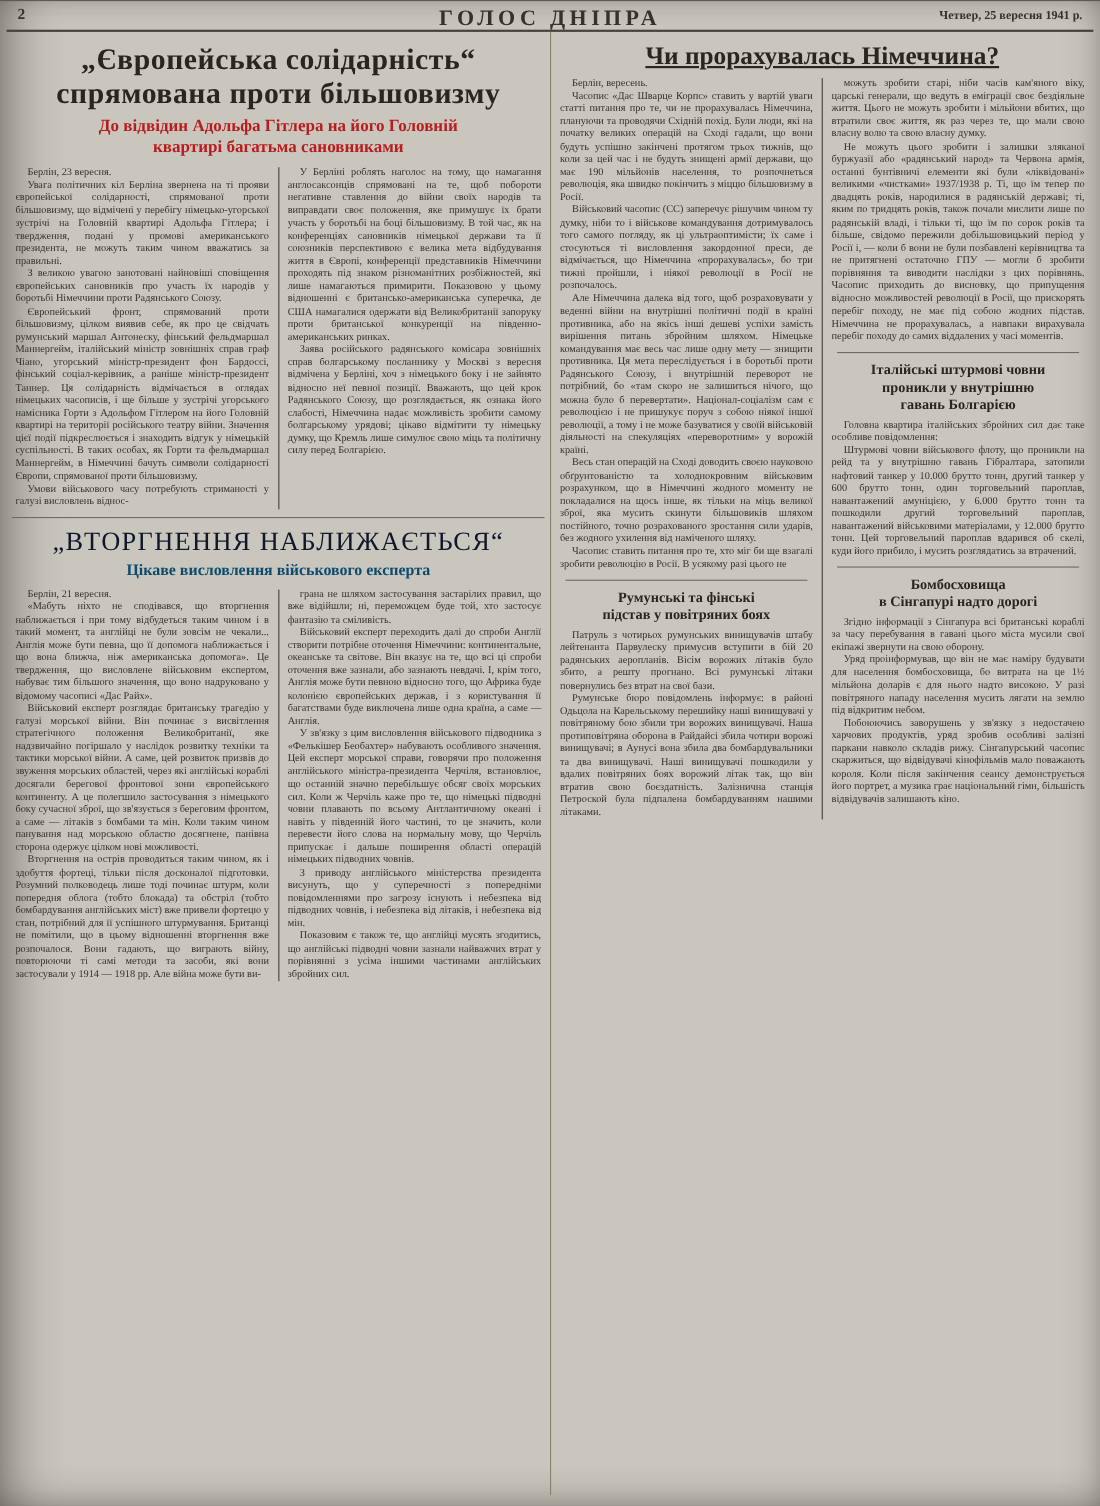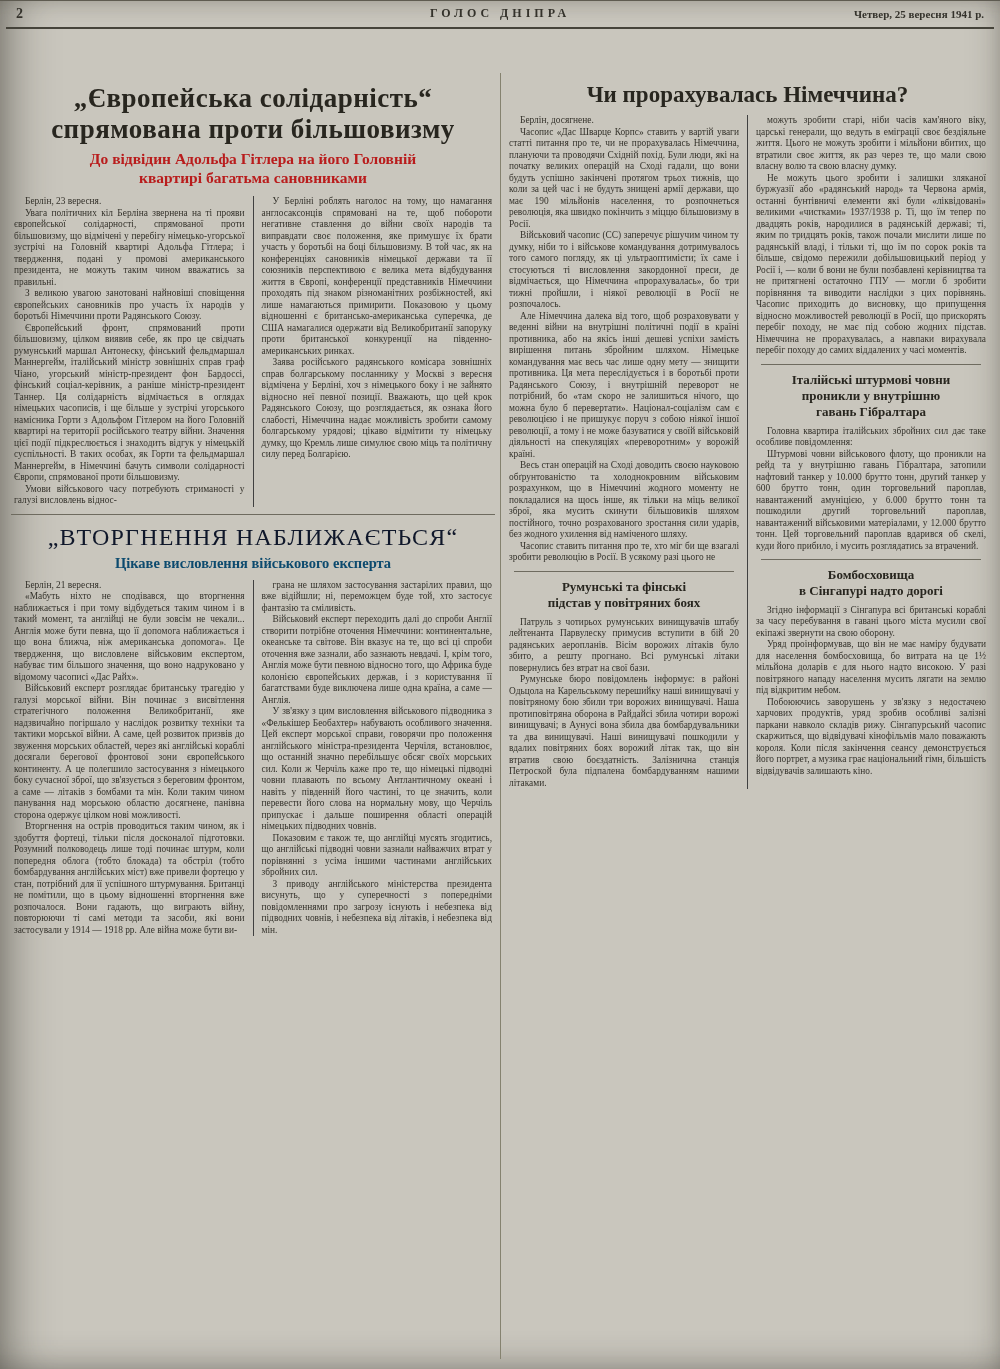--- a/index.html
+++ b/index.html
@@ -19,32 +19,32 @@
   }
   .masthead-row {
     display:flex; align-items:baseline; justify-content:space-between;
     padding:5px 16px 3px 16px;
     border-top:1px solid #5e5b51;
     position:relative;
   }
   .pagenum { font-size:14px; font-weight:bold; }
   .masthead {
     position:absolute; left:0; right:0; text-align:center;
-    font-size:12px; font-weight:bold; letter-spacing:4px;
+    font-size:20px; font-weight:bold; letter-spacing:4px;
   }
   .issue-date { font-size:11px; font-weight:bold; }
   .header-rule { border-top:2.5px solid #45433a; margin:2px 6px 0 6px; }
 
   .content { display:flex; align-items:stretch; padding:0 6px; height:1330px; }
-  .half { width:50%; box-sizing:border-box;margin-top:44px; }
+  .half { width:50%; box-sizing:border-box; }
   .half-right { border-left:1px solid #85826f; }
 
   .hl-big { font-size:27px; font-weight:bold; text-align:center; line-height:1.16; margin:10px 4px 4px 4px; letter-spacing:0.5px; color:#28261f; }
   .subhead { font-size:15.5px; font-weight:bold; text-align:center; line-height:1.22; margin:3px 8px 9px 8px; color:#b91c1c; }
-  .hl-mid { font-size:23px; font-weight:bold; text-align:center; line-height:1.15; margin:9px 4px 7px 4px; color:#28261f; }
+  .hl-mid { font-size:23px; font-weight:bold; text-align:center; line-height:1.15; margin:9px 4px 7px 4px; color:#28261f;text-decoration:underline; }
   .hl-inv { font-size:24px; font-weight:normal; text-align:center; letter-spacing:1.2px; line-height:1.2; margin:8px 4px 3px 4px; color:#0f172a; }
   .subhead-inv { font-size:14.5px; font-weight:bold; text-align:center; margin:2px 8px 8px 8px; color:#0c4a6e; }
   .hl-small { font-size:13px; font-weight:bold; text-align:center; line-height:1.22; margin:7px 6px 6px 6px; color:#28261f; }
 
   .two-col { display:flex; align-items:stretch; }
   .two-col .col { flex:1 1 0; box-sizing:border-box; padding:0 8px; }
   .two-col .col + .col { border-left:1px solid #404040; }
 
   .body-text { font-size:9.4px; line-height:11.5px; text-align:justify; }
   .para { margin:0; text-indent:11px; }
@@ -101,37 +101,37 @@
           <div class="col body-text flow">
               <p class="para">Берлін, 21 вересня.</p>
               <p class="para">«Мабуть ніхто не сподівався, що вторгнення наближається і при тому відбудеться таким чином і в такий момент, та англійці не були зовсім не чекали... Англія може бути певна, що її допомога наближається і що вона ближча, ніж американська допомога». Це твердження, що висловлене військовим експертом, набуває тим більшого значення, що воно надруковано у відомому часописі «Дас Райх».</p>
               <p class="para">Військовий експерт розглядає британську трагедію у галузі морської війни. Він починає з висвітлення стратегічного положення Великобританії, яке надзвичайно погіршало у наслідок розвитку техніки та тактики морської війни. А саме, цей розвиток призвів до звуження морських областей, через які англійські кораблі досягали берегової фронтової зони європейського континенту. А це полегшило застосування з німецького боку сучасної зброї, що зв'язується з береговим фронтом, а саме — літаків з бомбами та мін. Коли таким чином панування над морською областю досягнене, панівна сторона одержує цілком нові можливості.</p>
               <p class="para">Вторгнення на острів проводиться таким чином, як і здобуття фортеці, тільки після досконалої підготовки. Розумний полководець лише тоді починає штурм, коли попередня облога (тобто блокада) та обстріл (тобто бомбардування англійських міст) вже привели фортецю у стан, потрібний для її успішного штурмування. Британці не помітили, що в цьому відношенні вторгнення вже розпочалося. Вони гадають, що виграють війну, повторюючи ті самі методи та засоби, які вони застосували у 1914 — 1918 рр. Але війна може бути ви-</p>
             </div>
           <div class="col body-text flow">
               <p class="para">грана не шляхом застосування застарілих правил, що вже відійшли; ні, переможцем буде той, хто застосує фантазію та сміливість.</p>
               <p class="para">Військовий експерт переходить далі до спроби Англії створити потрібне оточення Німеччини: континентальне, океанське та світове. Він вказує на те, що всі ці спроби оточення вже зазнали, або зазнають невдачі. І, крім того, Англія може бути певною відносно того, що Африка буде колонією європейських держав, і з користування її багатствами буде виключена лише одна країна, а саме — Англія.</p>
               <p class="para">У зв'язку з цим висловлення військового підводника з «Фелькішер Беобахтер» набувають особливого значення. Цей експерт морської справи, говорячи про положення англійського міністра-президента Черчіля, встановлює, що останній значно перебільшує обсяг своїх морських сил. Коли ж Черчіль каже про те, що німецькі підводні човни плавають по всьому Антлантичному океані і навіть у південній його частині, то це значить, коли перевести його слова на нормальну мову, що Черчіль припускає і дальше поширення області операцій німецьких підводних човнів.</p>
+              <p class="para">З приводу англійського міністерства президента висунуть, що у суперечності з попередніми повідомленнями про загрозу існують і небезпека від підводних човнів, і небезпека від літаків, і небезпека від мін.</p>
               <p class="para">Показовим є також те, що англійці мусять згодитись, що англійські підводні човни зазнали найважчих втрат у порівнянні з усіма іншими частинами англійських збройних сил.</p>
-              <p class="para">З приводу англійського міністерства президента висунуть, що у суперечності з попередніми повідомленнями про загрозу існують і небезпека від підводних човнів, і небезпека від літаків, і небезпека від мін.</p>
             </div>
         </div>
       </article>
 
     </section>
 
     <section class="half half-right">
 
       <h1 class="hl-mid">Чи прорахувалась Німеччина?</h1>
 
       <div class="two-col">
 
         <div class="col flow">
           <div class="body-text">
-              <p class="para">Берлін, досягнене.</p>
+              <p class="para">Берлін, вересень.</p>
               <p class="para">Часопис «Дас Шварце Корпс» ставить у вартій уваги статті питання про те, чи не прорахувалась Німеччина, плануючи та проводячи Східній похід. Були люди, які на початку великих операцій на Сході гадали, що вони будуть успішно закінчені протягом трьох тижнів, що коли за цей час і не будуть знищені армії держави, що має 190 мільйонів населення, то розпочнеться революція, яка швидко покінчить з міццю більшовизму в Росії.</p>
               <p class="para">Військовий часопис (СС) заперечує рішучим чином ту думку, ніби то і військове командування дотримувалось того самого погляду, як ці ультраоптимісти; їх саме і стосуються ті висловлення закордонної преси, де відмічається, що Німеччина «прорахувалась», бо три тижні пройшли, і ніякої революції в Росії не розпочалось.</p>
               <p class="para">Але Німеччина далека від того, щоб розраховувати у веденні війни на внутрішні політичні події в країні противника, або на якісь інші дешеві успіхи замість вирішення питань збройним шляхом. Німецьке командування має весь час лише одну мету — знищити противника. Ця мета переслідується і в боротьбі проти Радянського Союзу, і внутрішній переворот не потрібний, бо «там скоро не залишиться нічого, що можна було б перевертати». Націонал-соціалізм сам є революцією і не пришукує поруч з собою ніякої іншої революції, а тому і не може базуватися у своїй військовій діяльності на спекуляціях «переворотним» у ворожій країні.</p>
               <p class="para">Весь стан операцій на Сході доводить своєю науковою обґрунтованістю та холоднокровним військовим розрахунком, що в Німеччині жодного моменту не покладалися на щось інше, як тільки на міць великої зброї, яка мусить скинути більшовиків шляхом постійного, точно розрахованого зростання сили ударів, без жодного ухилення від наміченого шляху.</p>
               <p class="para">Часопис ставить питання про те, хто міг би ще взагалі зробити революцію в Росії. В усякому разі цього не</p>
             </div>
 
           <div class="sec-rule"></div>
 
           <article>
@@ -151,21 +151,21 @@
               <p class="para">можуть зробити старі, ніби часів кам'яного віку, царські генерали, що ведуть в еміграції своє бездіяльне життя. Цього не можуть зробити і мільйони вбитих, що втратили своє життя, як раз через те, що мали свою власну волю та свою власну думку.</p>
               <p class="para">Не можуть цього зробити і залишки зляканої буржуазії або «радянський народ» та Червона армія, останні бунтівничі елементи які були «ліквідовані» великими «чистками» 1937/1938 р. Ті, що їм тепер по двадцять років, народилися в радянській державі; ті, яким по тридцять років, також почали мислити лише по радянській владі, і тільки ті, що їм по сорок років та більше, свідомо пережили добільшовицький період у Росії і, — коли б вони не були позбавлені керівництва та не притягнені остаточно ГПУ — могли б зробити порівняння та виводити наслідки з цих порівнянь. Часопис приходить до висновку, що припущення відносно можливостей революції в Росії, що прискорять перебіг походу, не має під собою жодних підстав. Німеччина не прорахувалась, а навпаки вирахувала перебіг походу до самих віддалених у часі моментів.</p>
             </div>
 
           <div class="sec-rule"></div>
 
           <article>
             <h2 class="hl-small">
               <span>Італійські штурмові човни</span><br>
               <span>проникли у внутрішню</span><br>
-              <span>гавань Гібралтара</span>
+              <span>гавань Болгарією</span>
             </h2>
             <div class="body-text">
                 <p class="para">Головна квартира італійських збройних сил дає таке особливе повідомлення:</p>
                 <p class="para">Штурмові човни військового флоту, що проникли на рейд та у внутрішню гавань Гібралтара, затопили нафтовий танкер у 10.000 брутто тонн, другий танкер у 600 брутто тонн, один торговельний пароплав, навантажений амуніцією, у 6.000 брутто тонн та пошкодили другий торговельний пароплав, навантажений військовими матеріалами, у 12.000 брутто тонн. Цей торговельний пароплав вдарився об скелі, куди його прибило, і мусить розглядатись за втрачений.</p>
               </div>
           </article>
 
           <div class="sec-rule"></div>
 
           <article>

